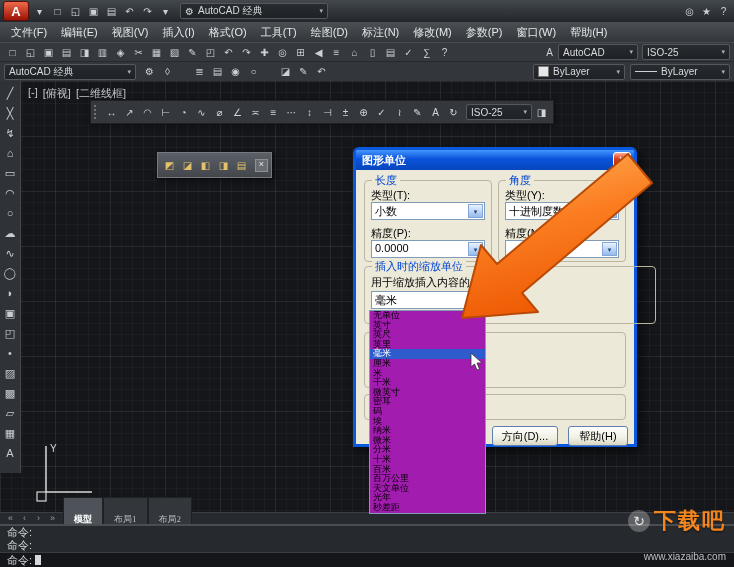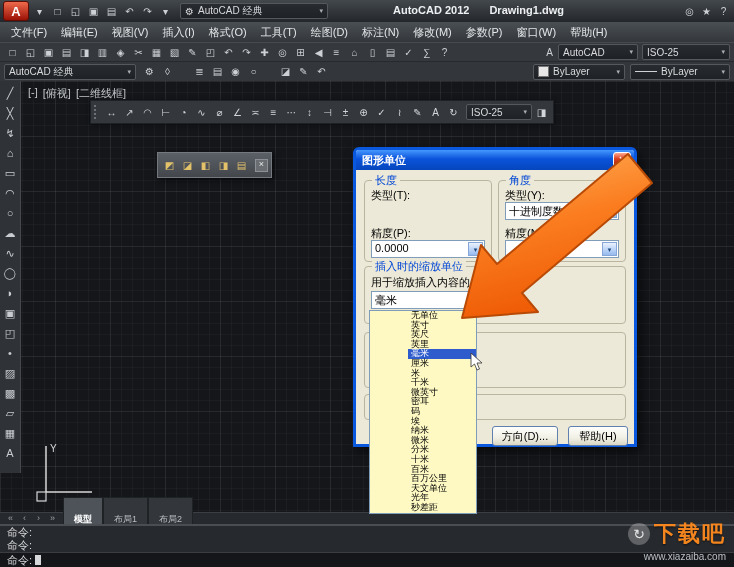--- a/index.html
+++ b/index.html
@@ -94,54 +94,54 @@
   .xp-combo .val{display:block;padding:1px 17px 0 3px;font-size:11px;white-space:nowrap;overflow:hidden;}
   .xp-combo .dd{position:absolute;right:1px;top:1px;width:15px;height:14px;
     background:linear-gradient(#eaf2fe,#c4d9f8 45%,#96baee);border:1px solid #85a6d7;
     display:flex;align-items:center;justify-content:center;box-sizing:border-box;}
   .xp-combo .dd i{font-style:normal;font-size:7px;color:#1d497f;line-height:1;}
   .xp-btn{position:absolute;height:20px;background:linear-gradient(#fefefb,#f1f0e5 60%,#d9d6c4);
     border:1px solid #5f7fae;border-radius:3px;font-size:11px;color:#000;text-align:center;
     line-height:18px;box-sizing:border-box;}
 
   
-  .units-list{position:absolute;left:369px;top:310px;width:108px;height:204px;background:#fef9c3;
-    border:1px solid #7f9db9;box-sizing:border-box;overflow:hidden;z-index:40;padding-left:38px;}
+  .units-list{position:absolute;left:369px;top:310px;width:117px;height:204px;background:#a21caf;
+    border:1px solid #7f9db9;box-sizing:border-box;overflow:hidden;z-index:40;}
   .unit-item{display:block;height:9.6px;line-height:9.6px;font-size:9px;color:#000;
     padding-left:3px;white-space:nowrap;}
   .unit-item.sel{background:#2f5ccd;color:#fff;}
 
   .callout{position:absolute;left:0;top:0;z-index:50;pointer-events:none;}
   .cursor{position:absolute;left:470px;top:352px;z-index:55;pointer-events:none;}
 
   
   .tabsbar{position:absolute;left:0;top:512px;width:734px;height:12px;background:#26292d;
     border-top:1px solid #3c4044;display:flex;align-items:center;padding-left:4px;
     box-sizing:border-box;z-index:10;}
   .tnav{width:13px;text-align:center;color:#9ba1a7;font-size:9px;line-height:11px;}
   .tabs-wrap{display:flex;margin-left:4px;}
   .tab{padding:16px 10px;color:#b9bec3;background:#33373c;border:1px solid #1f2225;border-bottom:none;
-    height:11px;line-height:11px;font-size:9px;white-space:nowrap;}
+    height:11px;line-height:11px;font-size:9px;white-space:nowrap;font-family:Liberation Serif, serif;}
   .tab.sel{background:#4d5358;color:#fff;font-weight:bold;}
 
   
   .cmd{position:absolute;left:0;top:524px;width:734px;height:28px;background:#26292d;
     border-top:2px solid #4a4e53;box-sizing:border-box;color:#d6d8da;font-size:11px;z-index:10;}
   .cmd-history{height:26px;border-bottom:1px solid #3a3e42;padding:0 7px;overflow:hidden;}
   .cmd-line{display:block;height:13px;line-height:13px;}
   .cmd-input{height:14px;line-height:14px;padding:0 7px;display:flex;align-items:center;}
   .caret-block{width:6px;height:10px;background:#d6d8da;margin-left:3px;}
 
   
   .watermark{position:absolute;right:8px;bottom:5px;z-index:60;text-align:right;opacity:.95;}
   .wm-row{display:flex;align-items:center;justify-content:flex-end;gap:4px;}
   .wm-logo{display:inline-flex;width:22px;height:22px;border-radius:50%;
     background:rgba(255,255,255,.28);color:#f0f0f0;align-items:center;justify-content:center;font-size:14px;}
   .wm-brand{font-size:22px;font-weight:bold;color:#ff8a1e;text-shadow:0 1px 2px rgba(0,0,0,.6);letter-spacing:2px;}
-  .wm-url{font-size:10px;color:#c3c7cb;margin-top:2px;}
+  .wm-url{font-size:10px;color:#c3c7cb;margin-top:15px;}
 </style>
 </head>
 <body>
 
 <div class="app">
 
   <div class="titlebar">
     <div class="logo">
       <span>A</span>
     </div>
@@ -152,24 +152,20 @@
         <span class="tbi">▣</span>
         <span class="tbi">▤</span>
         <span class="tbi">↶</span>
         <span class="tbi">↷</span>
         <span class="tbi">▾</span>
       </div>
     <div class="combo-dark ws-combo">
       <span>⚙</span>
       <span>AutoCAD 经典</span>
       <span class="caret">▾</span>
-    </div>
-    <div class="title-text">
-      <span>AutoCAD 2012</span>
-      <span>Drawing1.dwg</span>
     </div>
     <div class="search">
       <span>输入关键字或短语</span>
     </div>
     <div class="info-icons">
         <span class="tbi">◎</span>
         <span class="tbi">★</span>
         <span class="tbi">?</span>
       </div>
   </div>
@@ -348,20 +344,26 @@
     <div class="dlg-title">
       <span>图形单位</span>
     </div>
     <div class="dlg-close">
       <span>×</span>
     </div>
 
     <div class="group" style="left:8px;top:30px;width:128px;height:82px">
       <span class="group-label">长度</span>
       <span class="dlg-label" style="left:6px;top:7px">类型(T):</span>
+      <div class="xp-combo" style="left:6px;top:21px;width:114px">
+        <span class="val">小数</span>
+        <span class="dd">
+            <i>▾</i>
+          </span>
+      </div>
       <span class="dlg-label" style="left:6px;top:45px">精度(P):</span>
       <div class="xp-combo" style="left:6px;top:59px;width:114px">
         <span class="val">0.0000</span>
         <span class="dd">
             <i>▾</i>
           </span>
       </div>
     </div>
 
     <div class="group" style="left:142px;top:30px;width:128px;height:82px">
@@ -375,21 +377,21 @@
       </div>
       <span class="dlg-label" style="left:6px;top:45px">精度(N):</span>
       <div class="xp-combo" style="left:6px;top:59px;width:114px">
         <span class="val"></span>
         <span class="dd">
             <i>▾</i>
           </span>
       </div>
     </div>
 
-    <div class="group" style="left:8px;top:116px;width:262px;height:58px">
+    <div class="group" style="left:8px;top:116px;width:292px;height:58px">
       <span class="group-label">插入时的缩放单位</span>
       <span class="dlg-label" style="left:6px;top:8px">用于缩放插入内容的单位:</span>
       <div class="xp-combo" style="left:6px;top:24px;width:120px">
         <span class="val">毫米</span>
         <span class="dd">
             <i>▾</i>
           </span>
       </div>
     </div>
 

